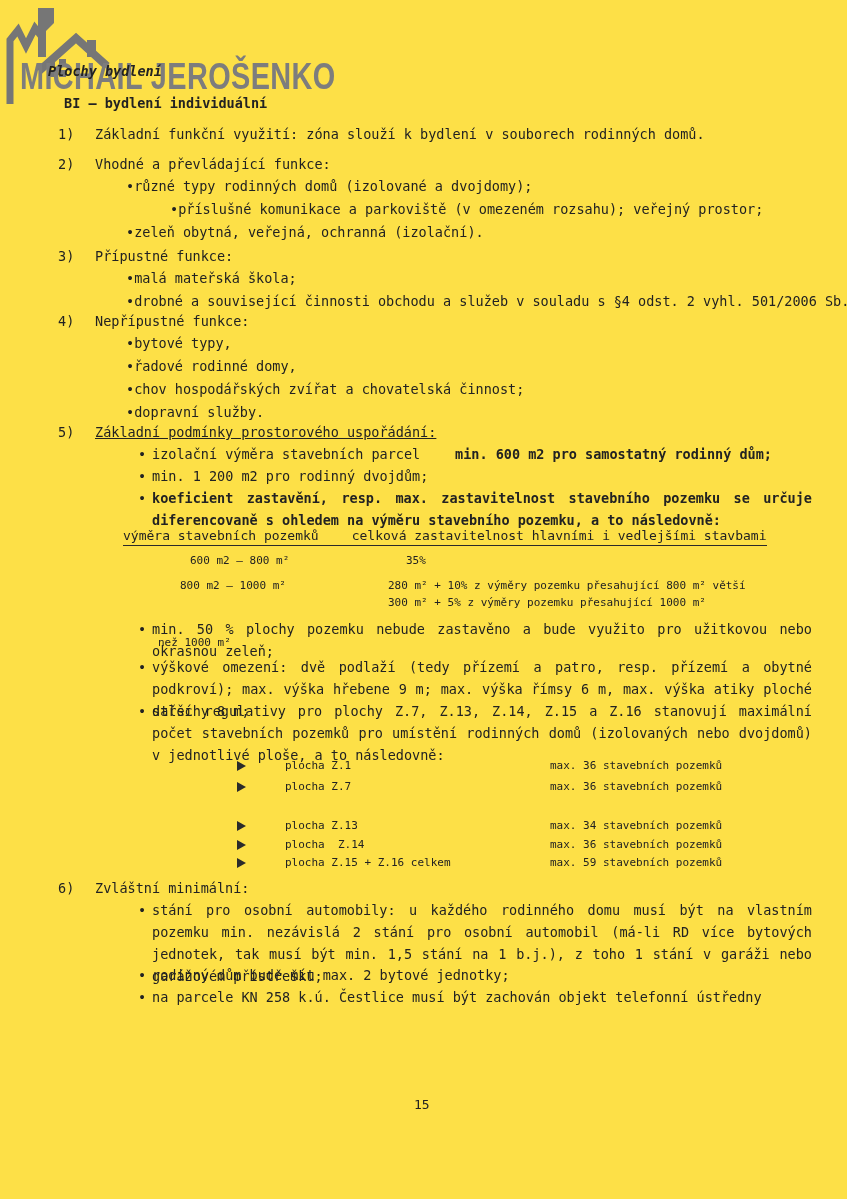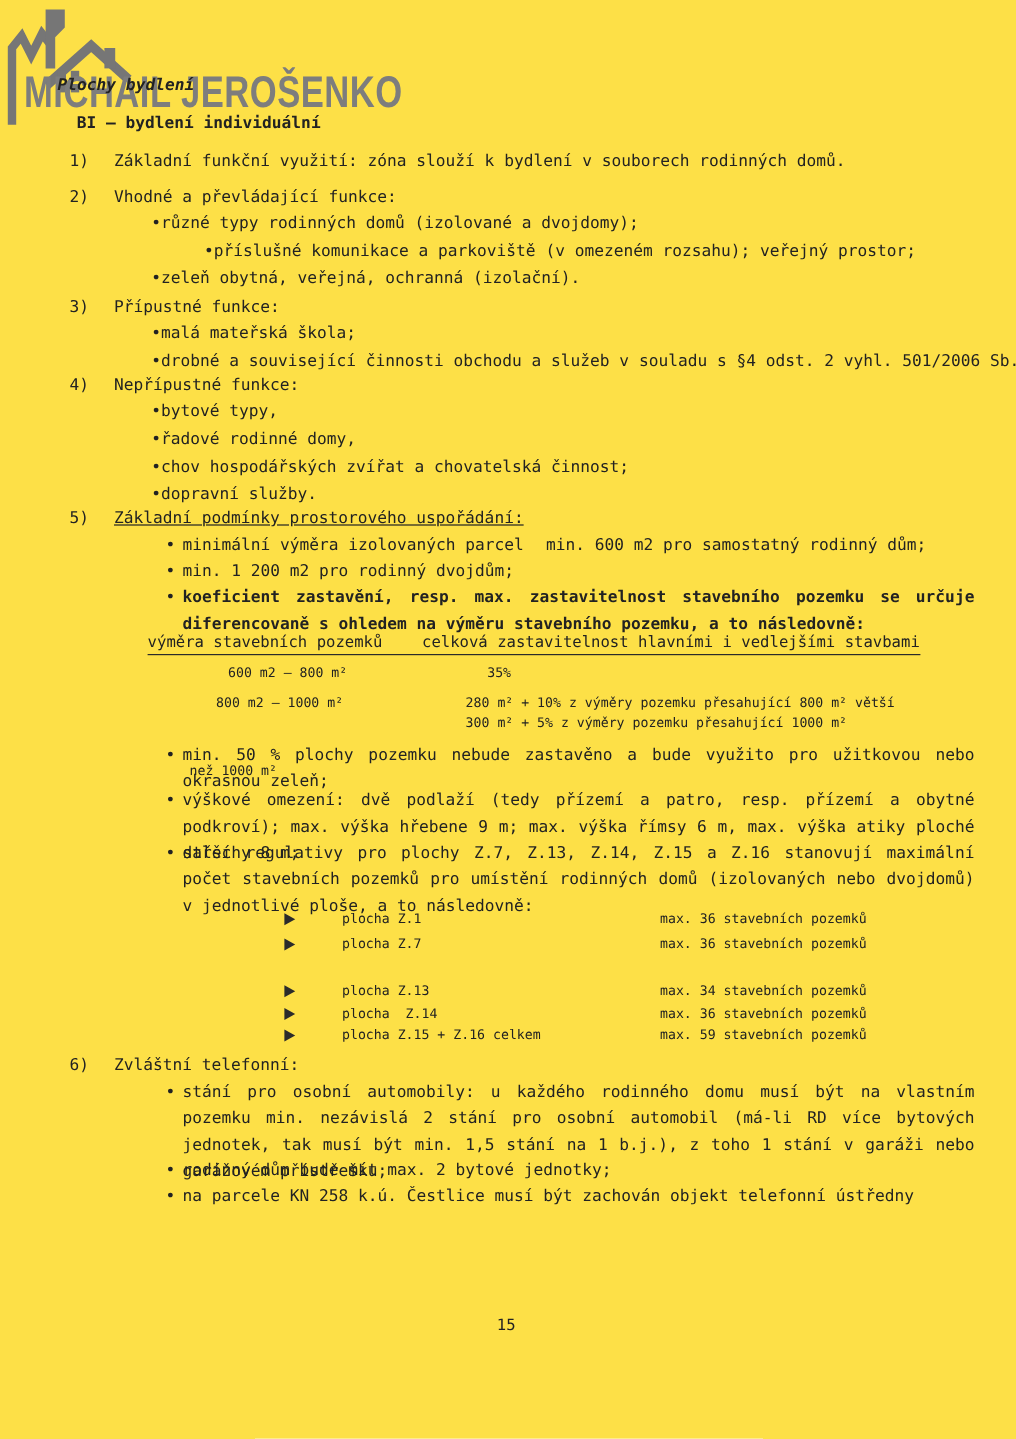--- a/index.html
+++ b/index.html
@@ -68,22 +68,22 @@
   <div class="abs" style="left:95px; top:310px;">Nepřípustné funkce:</div>
   <div class="abs" style="left:126px; top:332px;">•<span>bytové typy,</span></div>
   <div class="abs" style="left:126px; top:355px;">•<span>řadové rodinné domy,</span></div>
   <div class="abs" style="left:126px; top:378px;">•<span>chov hospodářských zvířat a chovatelská činnost;</span></div>
   <div class="abs" style="left:126px; top:401px;">•<span>dopravní služby.</span></div>
 
   <div class="abs" style="left:58px; top:421px;">5)</div>
   <div class="abs" style="left:95px; top:421px;text-decoration:underline;">Základní podmínky prostorového uspořádání:</div>
 
   <div class="abs" style="left:138px; top:443px;">•</div>
-  <div class="abs" style="left:152px; top:443px;">minimální výměra izolovaných parcel</div>
-  <div class="abs" style="left:455px; top:443px;">min. 600 m2 pro samostatný rodinný dům;</div>
+  <div class="abs" style="left:152px; top:443px;">izolační výměra stavebních parcel</div>
+  <div class="abs" style="left:455px; top:443px;font-weight:bold;">min. 600 m2 pro samostatný rodinný dům;</div>
 
   <div class="abs" style="left:138px; top:465px;">•</div>
   <div class="abs" style="left:152px; top:465px;">min. 1 200 m2 pro rodinný dvojdům;</div>
 
   <div class="abs" style="left:138px; top:487px;">•</div>
   <div class="abs just b" style="left:152px; top:487px;">koeficient zastavění, resp. max. zastavitelnost stavebního pozemku se určuje diferencovaně s ohledem na výměru stavebního pozemku, a to následovně:</div>
 
   <div class="abs tbl-head" style="left:123px; top:528px;"><span>výměra stavebních pozemků</span><span style="display:inline-block; width:33px;"></span><span>celková zastavitelnost hlavními i vedlejšími stavbami</span></div>
 
   <div class="abs small" style="left:190px; top:553px;">600 m2 – 800 m²</div>
@@ -118,21 +118,21 @@
 
   <div class="abs small" style="left:237px; top:839px;"><span class="tri"></span></div>
   <div class="abs small" style="left:285px; top:837px;">plocha  Z.14</div>
   <div class="abs small" style="left:550px; top:837px;">max. 36 stavebních pozemků</div>
 
   <div class="abs small" style="left:237px; top:857px;"><span class="tri"></span></div>
   <div class="abs small" style="left:285px; top:855px;">plocha Z.15 + Z.16 celkem</div>
   <div class="abs small" style="left:550px; top:855px;">max. 59 stavebních pozemků</div>
 
   <div class="abs" style="left:58px; top:877px;">6)</div>
-  <div class="abs" style="left:95px; top:877px;">Zvláštní telefonní:</div>
+  <div class="abs" style="left:95px; top:877px;">Zvláštní minimální:</div>
 
   <div class="abs" style="left:138px; top:899px;">•</div>
   <div class="abs just" style="left:152px; top:899px;">stání pro osobní automobily: u každého rodinného domu musí být na vlastním pozemku min. nezávislá 2 stání pro osobní automobil (má-li RD více bytových jednotek, tak musí být min. 1,5 stání na 1 b.j.), z toho 1 stání v garáži nebo garážovém přístřešku;</div>
 
   <div class="abs" style="left:138px; top:964px;">•</div>
   <div class="abs" style="left:152px; top:964px;">rodinný dům bude mít max. 2 bytové jednotky;</div>
 
   <div class="abs" style="left:138px; top:986px;">•</div>
   <div class="abs" style="left:152px; top:986px;">na parcele KN 258 k.ú. Čestlice musí být zachován objekt telefonní ústředny</div>
 

